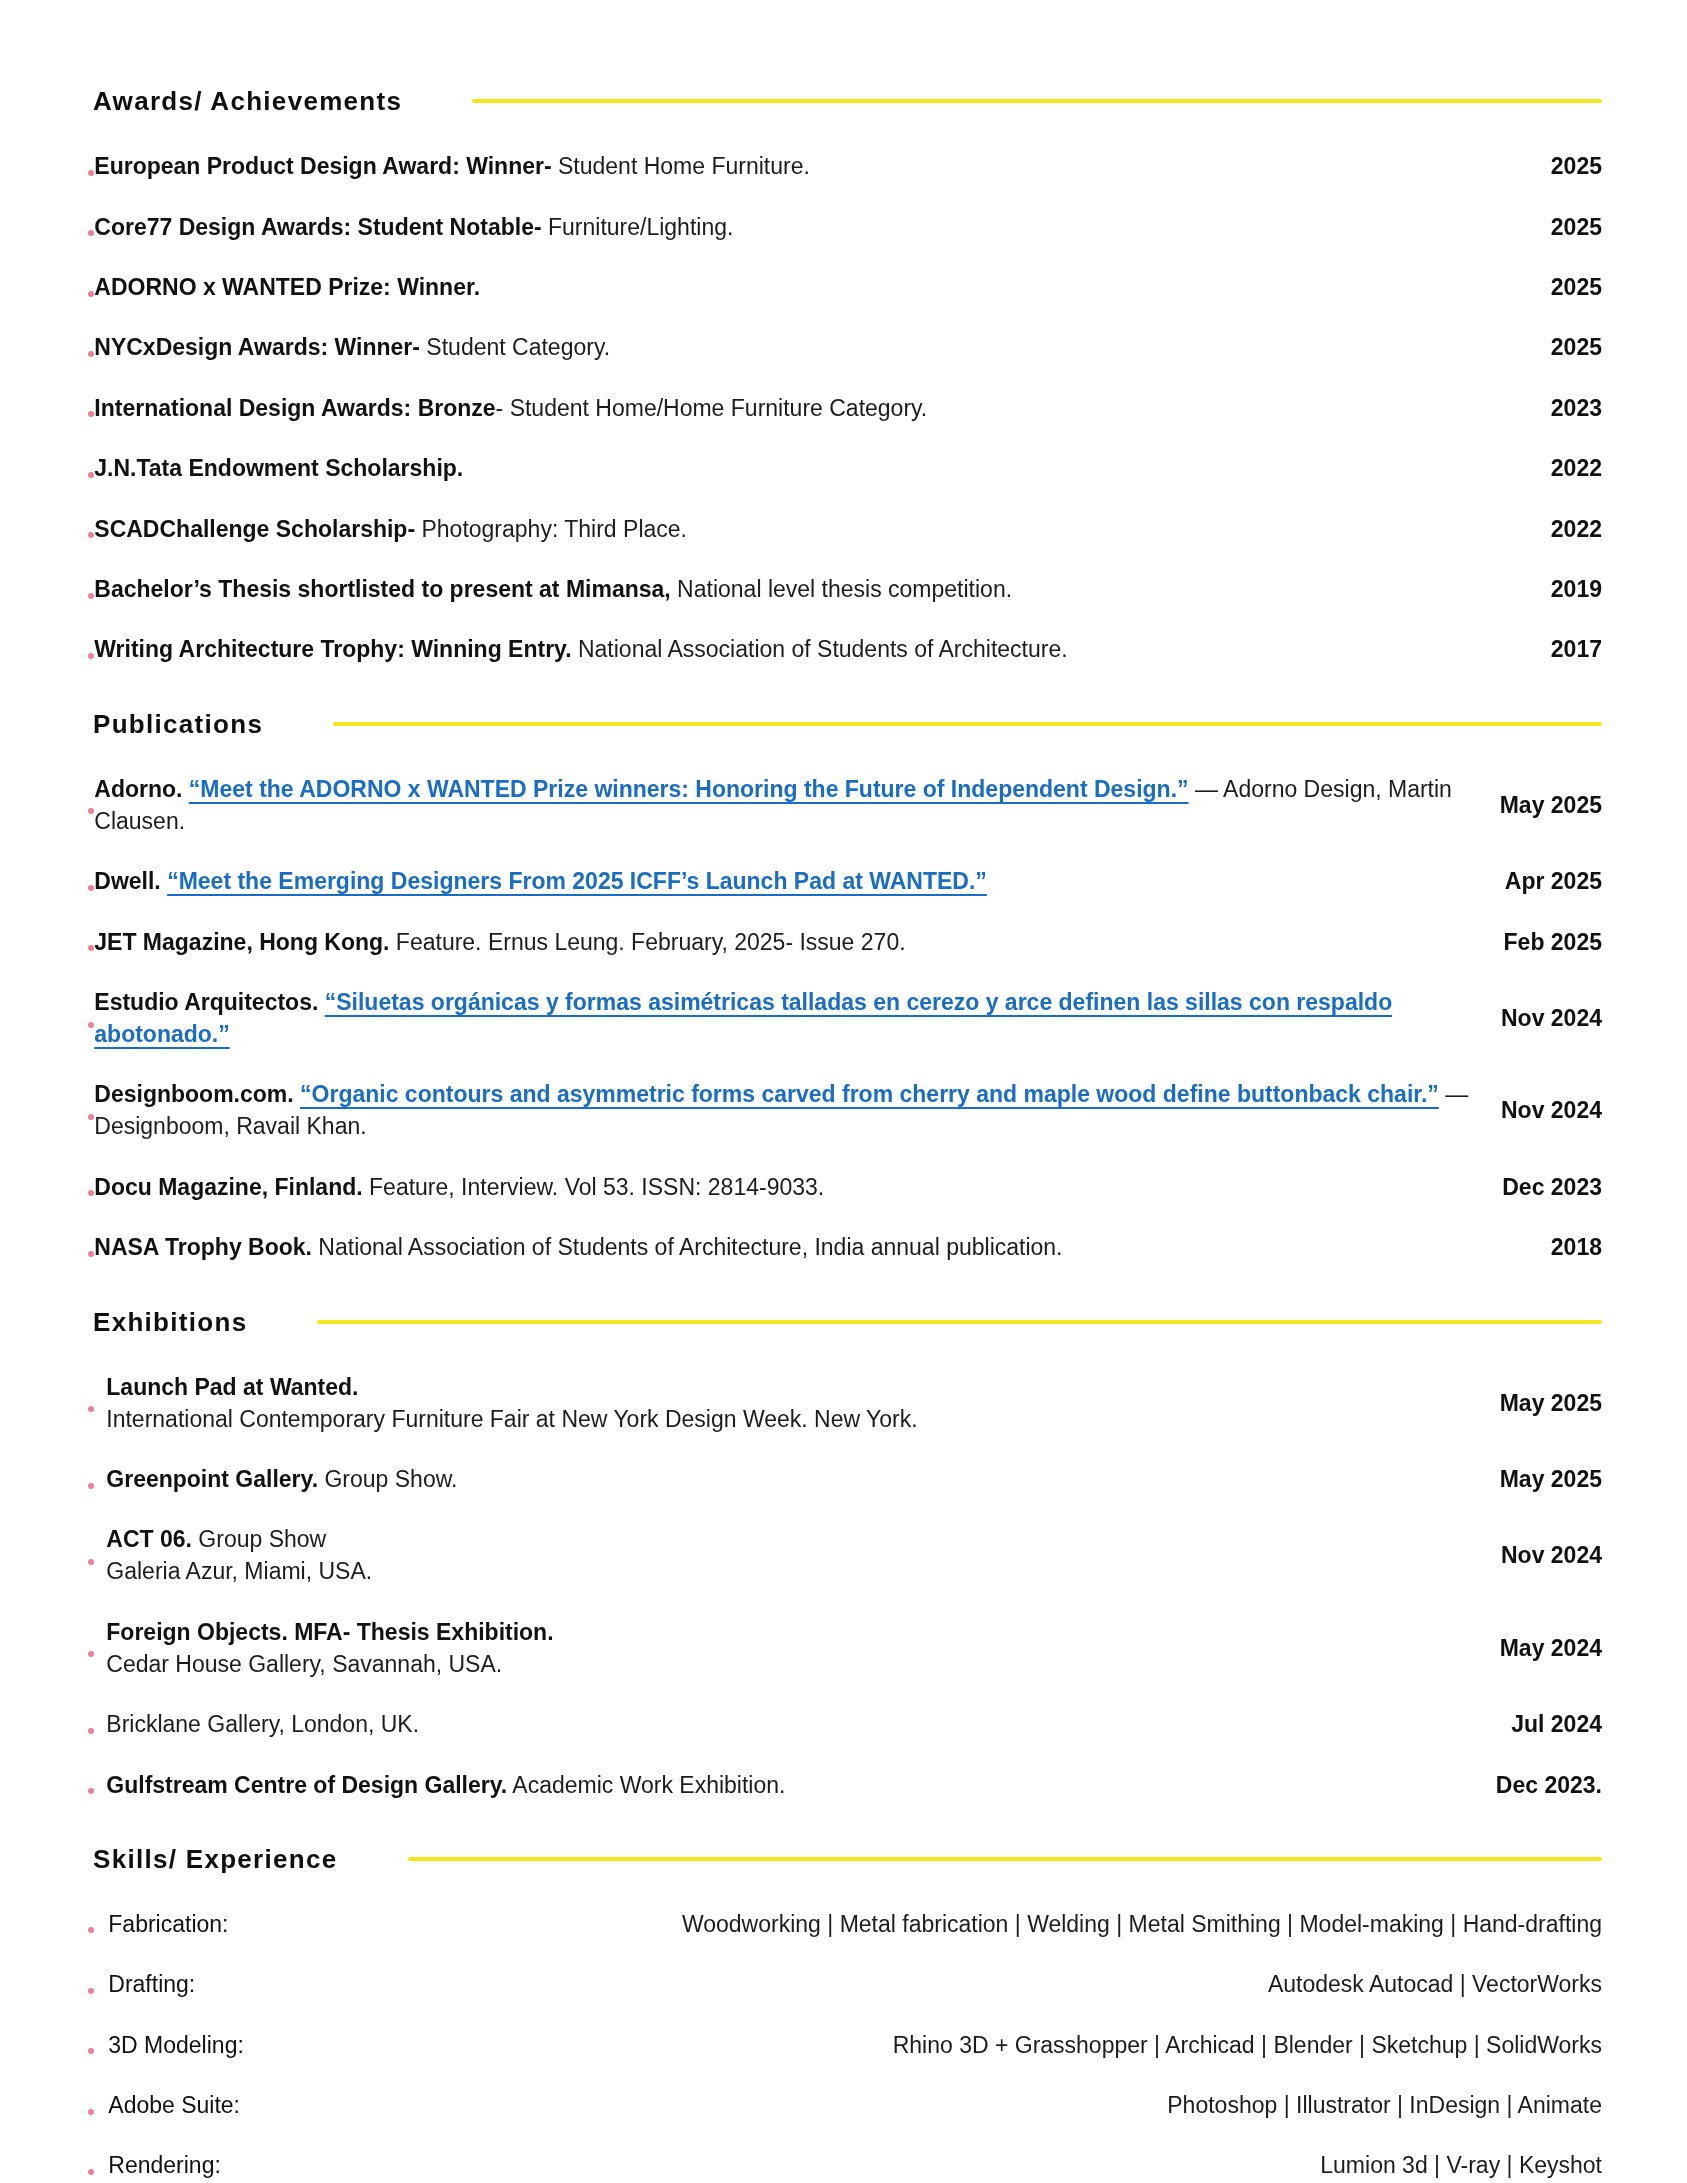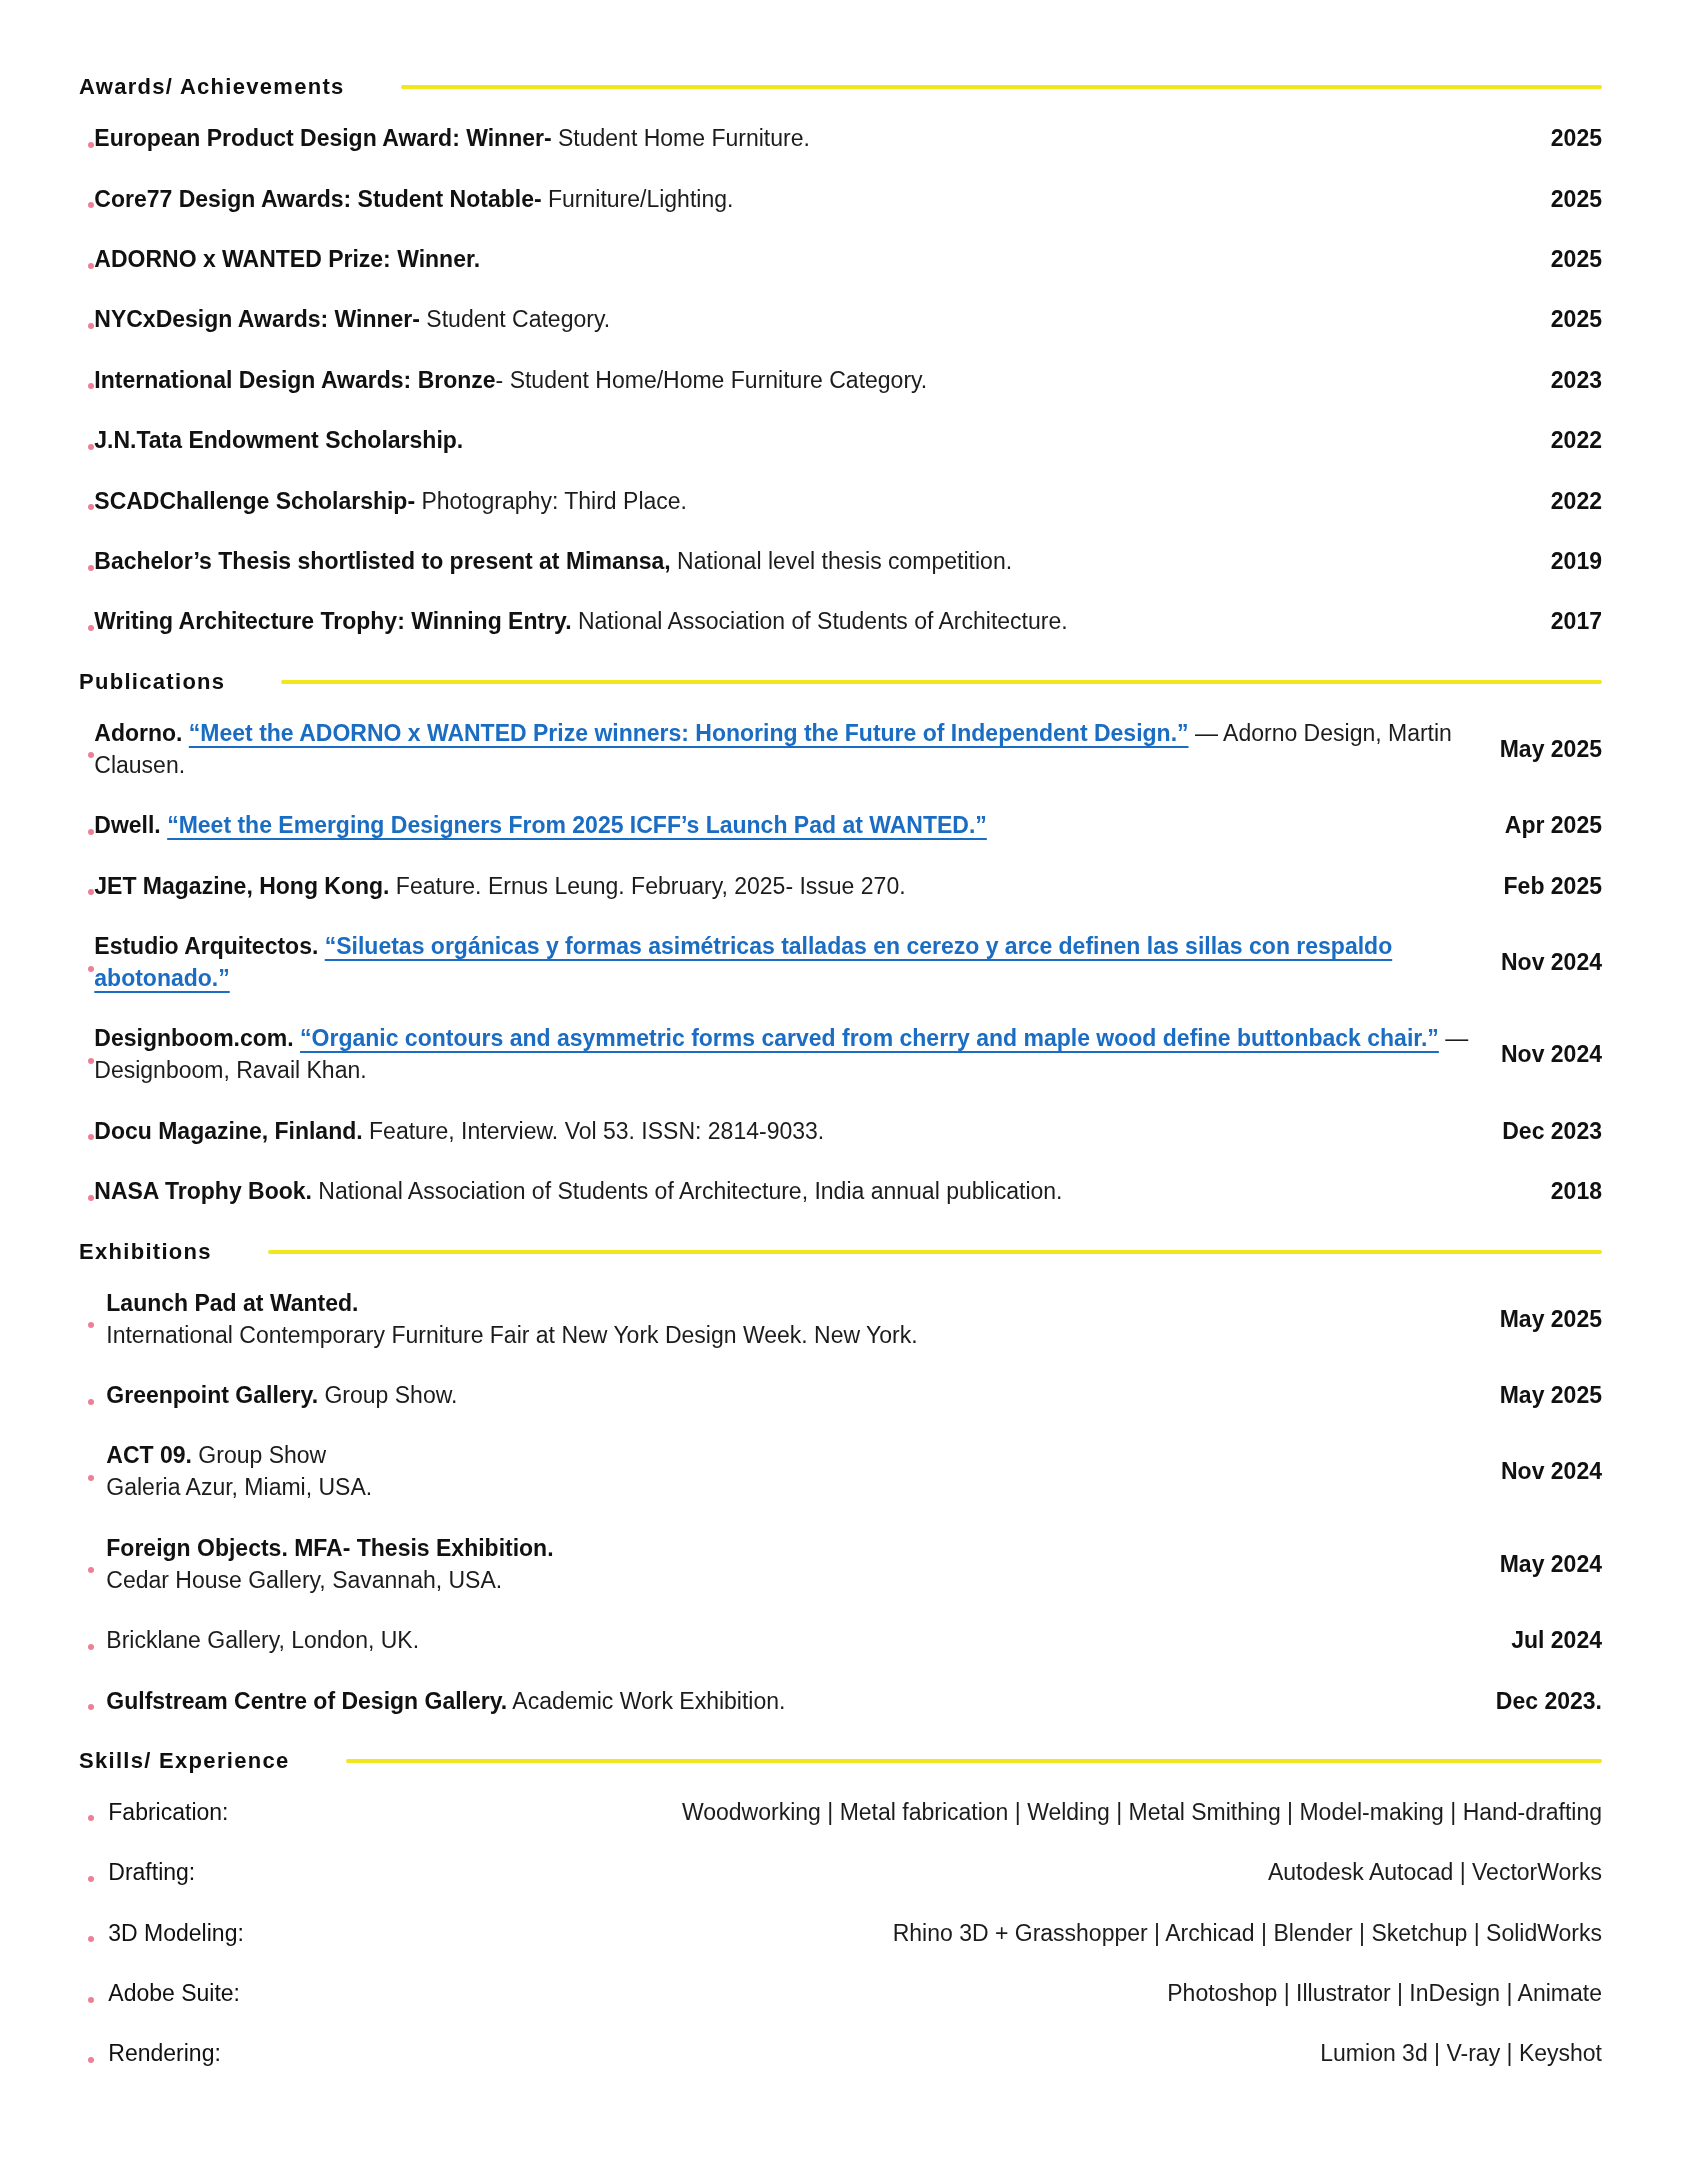--- a/index.html
+++ b/index.html
@@ -15,24 +15,24 @@
     padding: 70px 85px 0 79px;
     overflow: hidden;
   }
   .section-header {
     display: flex;
     align-items: center;
     gap: 56px;
     margin: 1.3px 0 19px 0;
   }
   h2 {
-    font-size: 22px;
+    font-size: 26px;
     font-weight: 700;
     letter-spacing: 1.3px;
-    margin: 0;
+    margin: 14px;
     white-space: nowrap;
     color: #0f0f0f;
   }
   .rule {
     flex: 1;
     height: 4px;
     background: #f2e71f;
     border-radius: 2px;
   }
   .item {
@@ -199,21 +199,21 @@
     <span class="bullet"></span>
     <div class="content">
       <p class="line"><strong>Greenpoint Gallery.</strong><span> Group Show.</span></p>
       <div class="line2"></div>
     </div>
     <span class="date">May 2025</span>
   </div>
   <div class="item">
     <span class="bullet"></span>
     <div class="content">
-      <p class="line"><strong>ACT 09.</strong><span> Group Show</span></p>
+      <p class="line"><strong>ACT 06.</strong><span> Group Show</span></p>
       <div class="line2">Galeria Azur, Miami, USA.</div>
     </div>
     <span class="date">Nov 2024</span>
   </div>
   <div class="item">
     <span class="bullet"></span>
     <div class="content">
       <p class="line"><strong>Foreign Objects. MFA- Thesis Exhibition.</strong><span></span></p>
       <div class="line2">Cedar House Gallery, Savannah, USA.</div>
     </div>

